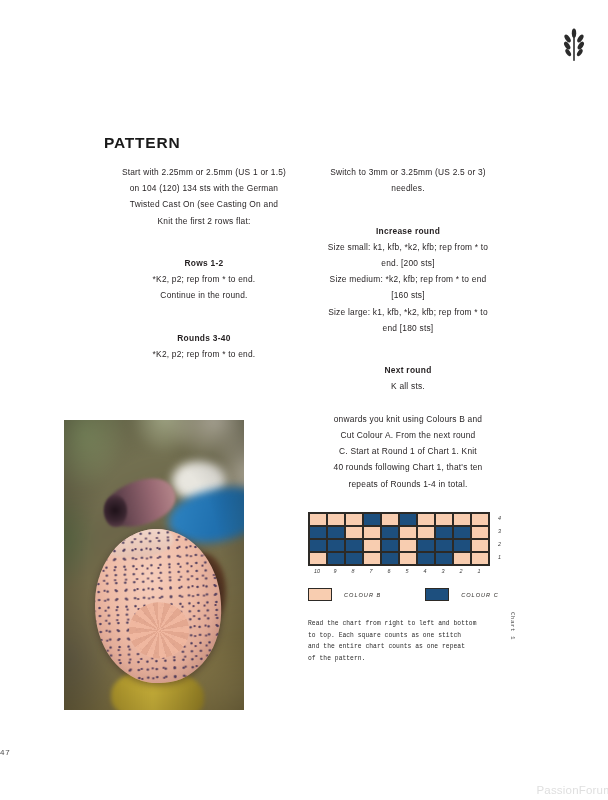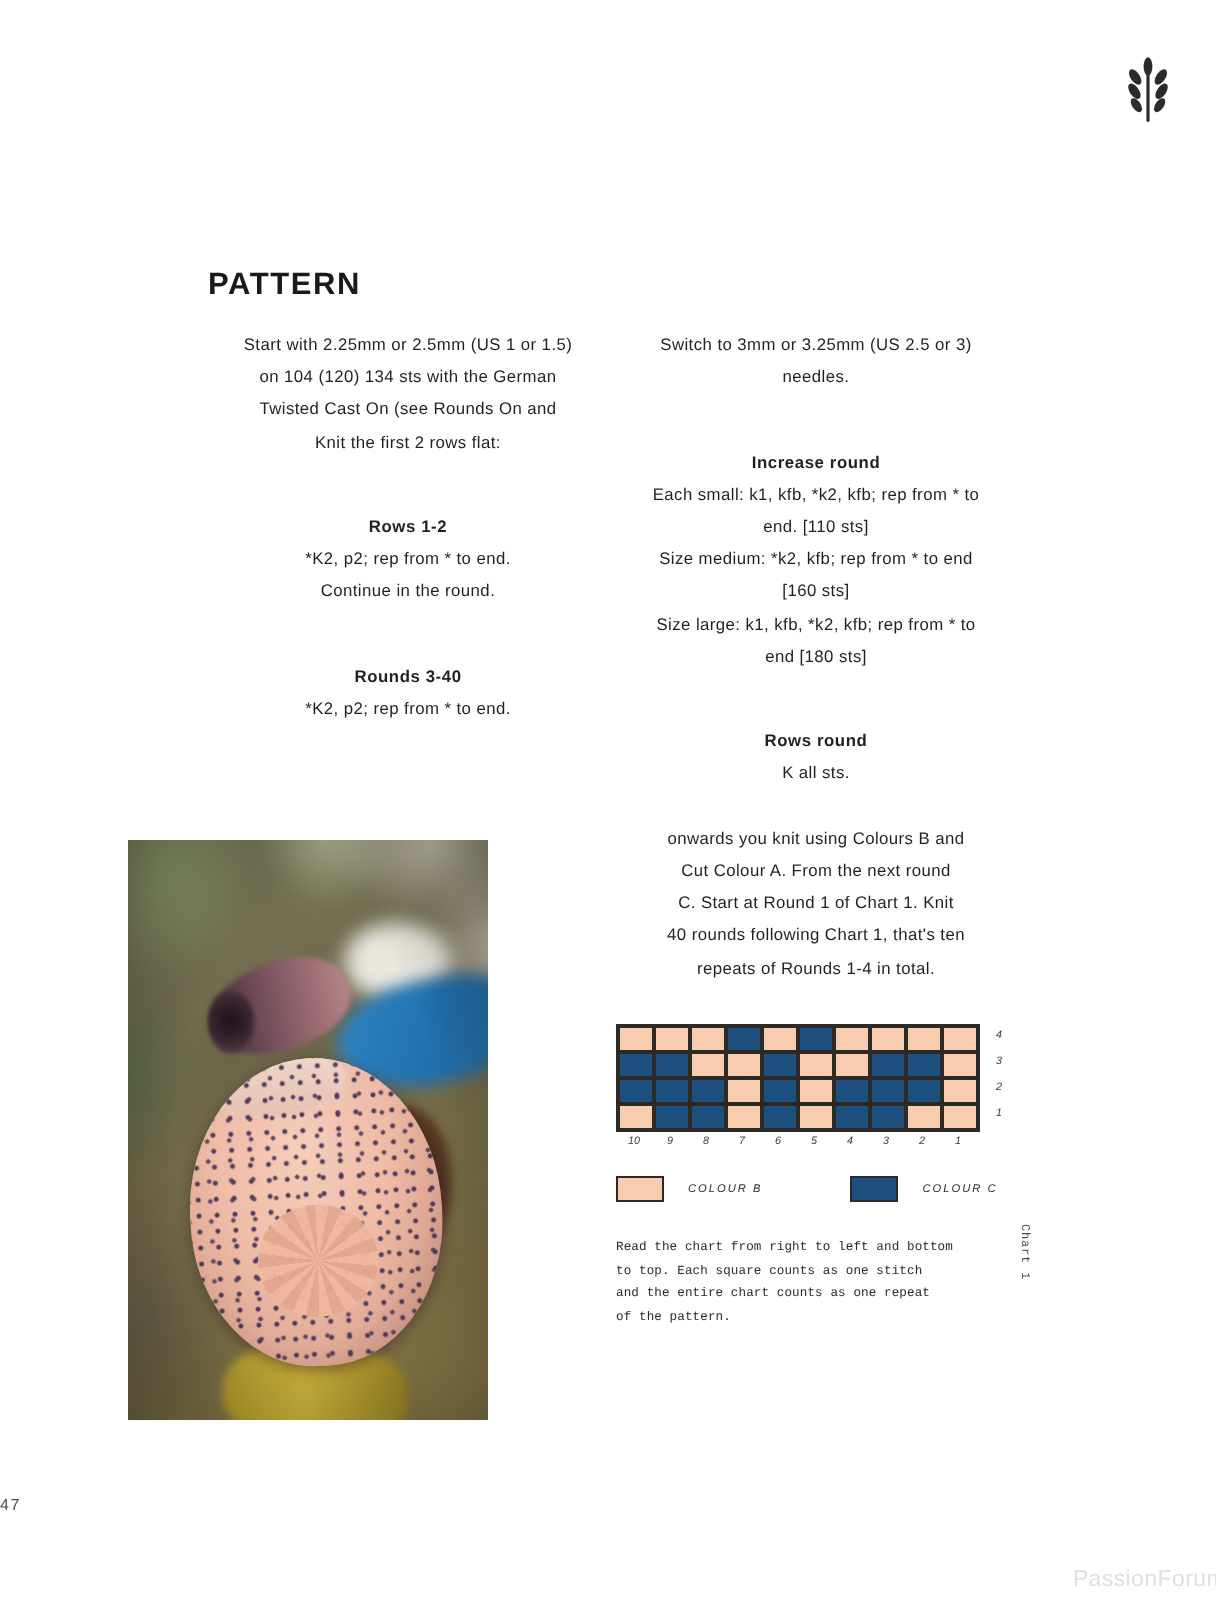--- a/index.html
+++ b/index.html
@@ -314,44 +314,44 @@
         <ellipse cx="21.8" cy="24.6" rx="2.1" ry="4.0" transform="rotate(34 21.8 24.6)"></ellipse>
       </g>
     </svg>
   </div>
 
   <div class="pattern-title">PATTERN</div>
 
   <div class="col col-left">
       <p>Start with 2.25mm or 2.5mm (US 1 or 1.5)</p>
       <p>on 104 (120) 134 sts with the German</p>
-      <p>Twisted Cast On (see Rounds On and</p>
+      <p>Twisted Cast On (see Casting On and</p>
       <p>Knit the first 2 rows flat:</p>
       <div class="blank"></div>
       <p class="sub">Rows 1-2</p>
       <p>*K2, p2; rep from * to end.</p>
       <p>Continue in the round.</p>
       <div class="blank"></div>
       <p class="sub">Rounds 3-40</p>
       <p>*K2, p2; rep from * to end.</p>
     </div>
 
   <div class="col col-right">
       <p>Switch to 3mm or 3.25mm (US 2.5 or 3)</p>
       <p>needles.</p>
       <div class="blank"></div>
       <p class="sub">Increase round</p>
-      <p>Each small: k1, kfb, *k2, kfb; rep from * to</p>
-      <p>end. [110 sts]</p>
+      <p>Size small: k1, kfb, *k2, kfb; rep from * to</p>
+      <p>end. [200 sts]</p>
       <p>Size medium: *k2, kfb; rep from * to end</p>
       <p>[160 sts]</p>
       <p>Size large: k1, kfb, *k2, kfb; rep from * to</p>
       <p>end [180 sts]</p>
       <div class="blank"></div>
-      <p class="sub">Rows round</p>
+      <p class="sub">Next round</p>
       <p>K all sts.</p>
       <div class="blank"></div>
       <p>onwards you knit using Colours B and</p>
       <p>Cut Colour A. From the next round</p>
       <p>C. Start at Round 1 of Chart 1. Knit</p>
       <p>40 rounds following Chart 1, that's ten</p>
       <p>repeats of Rounds 1-4 in total.</p>
     </div>
 
   <div class="photo">

